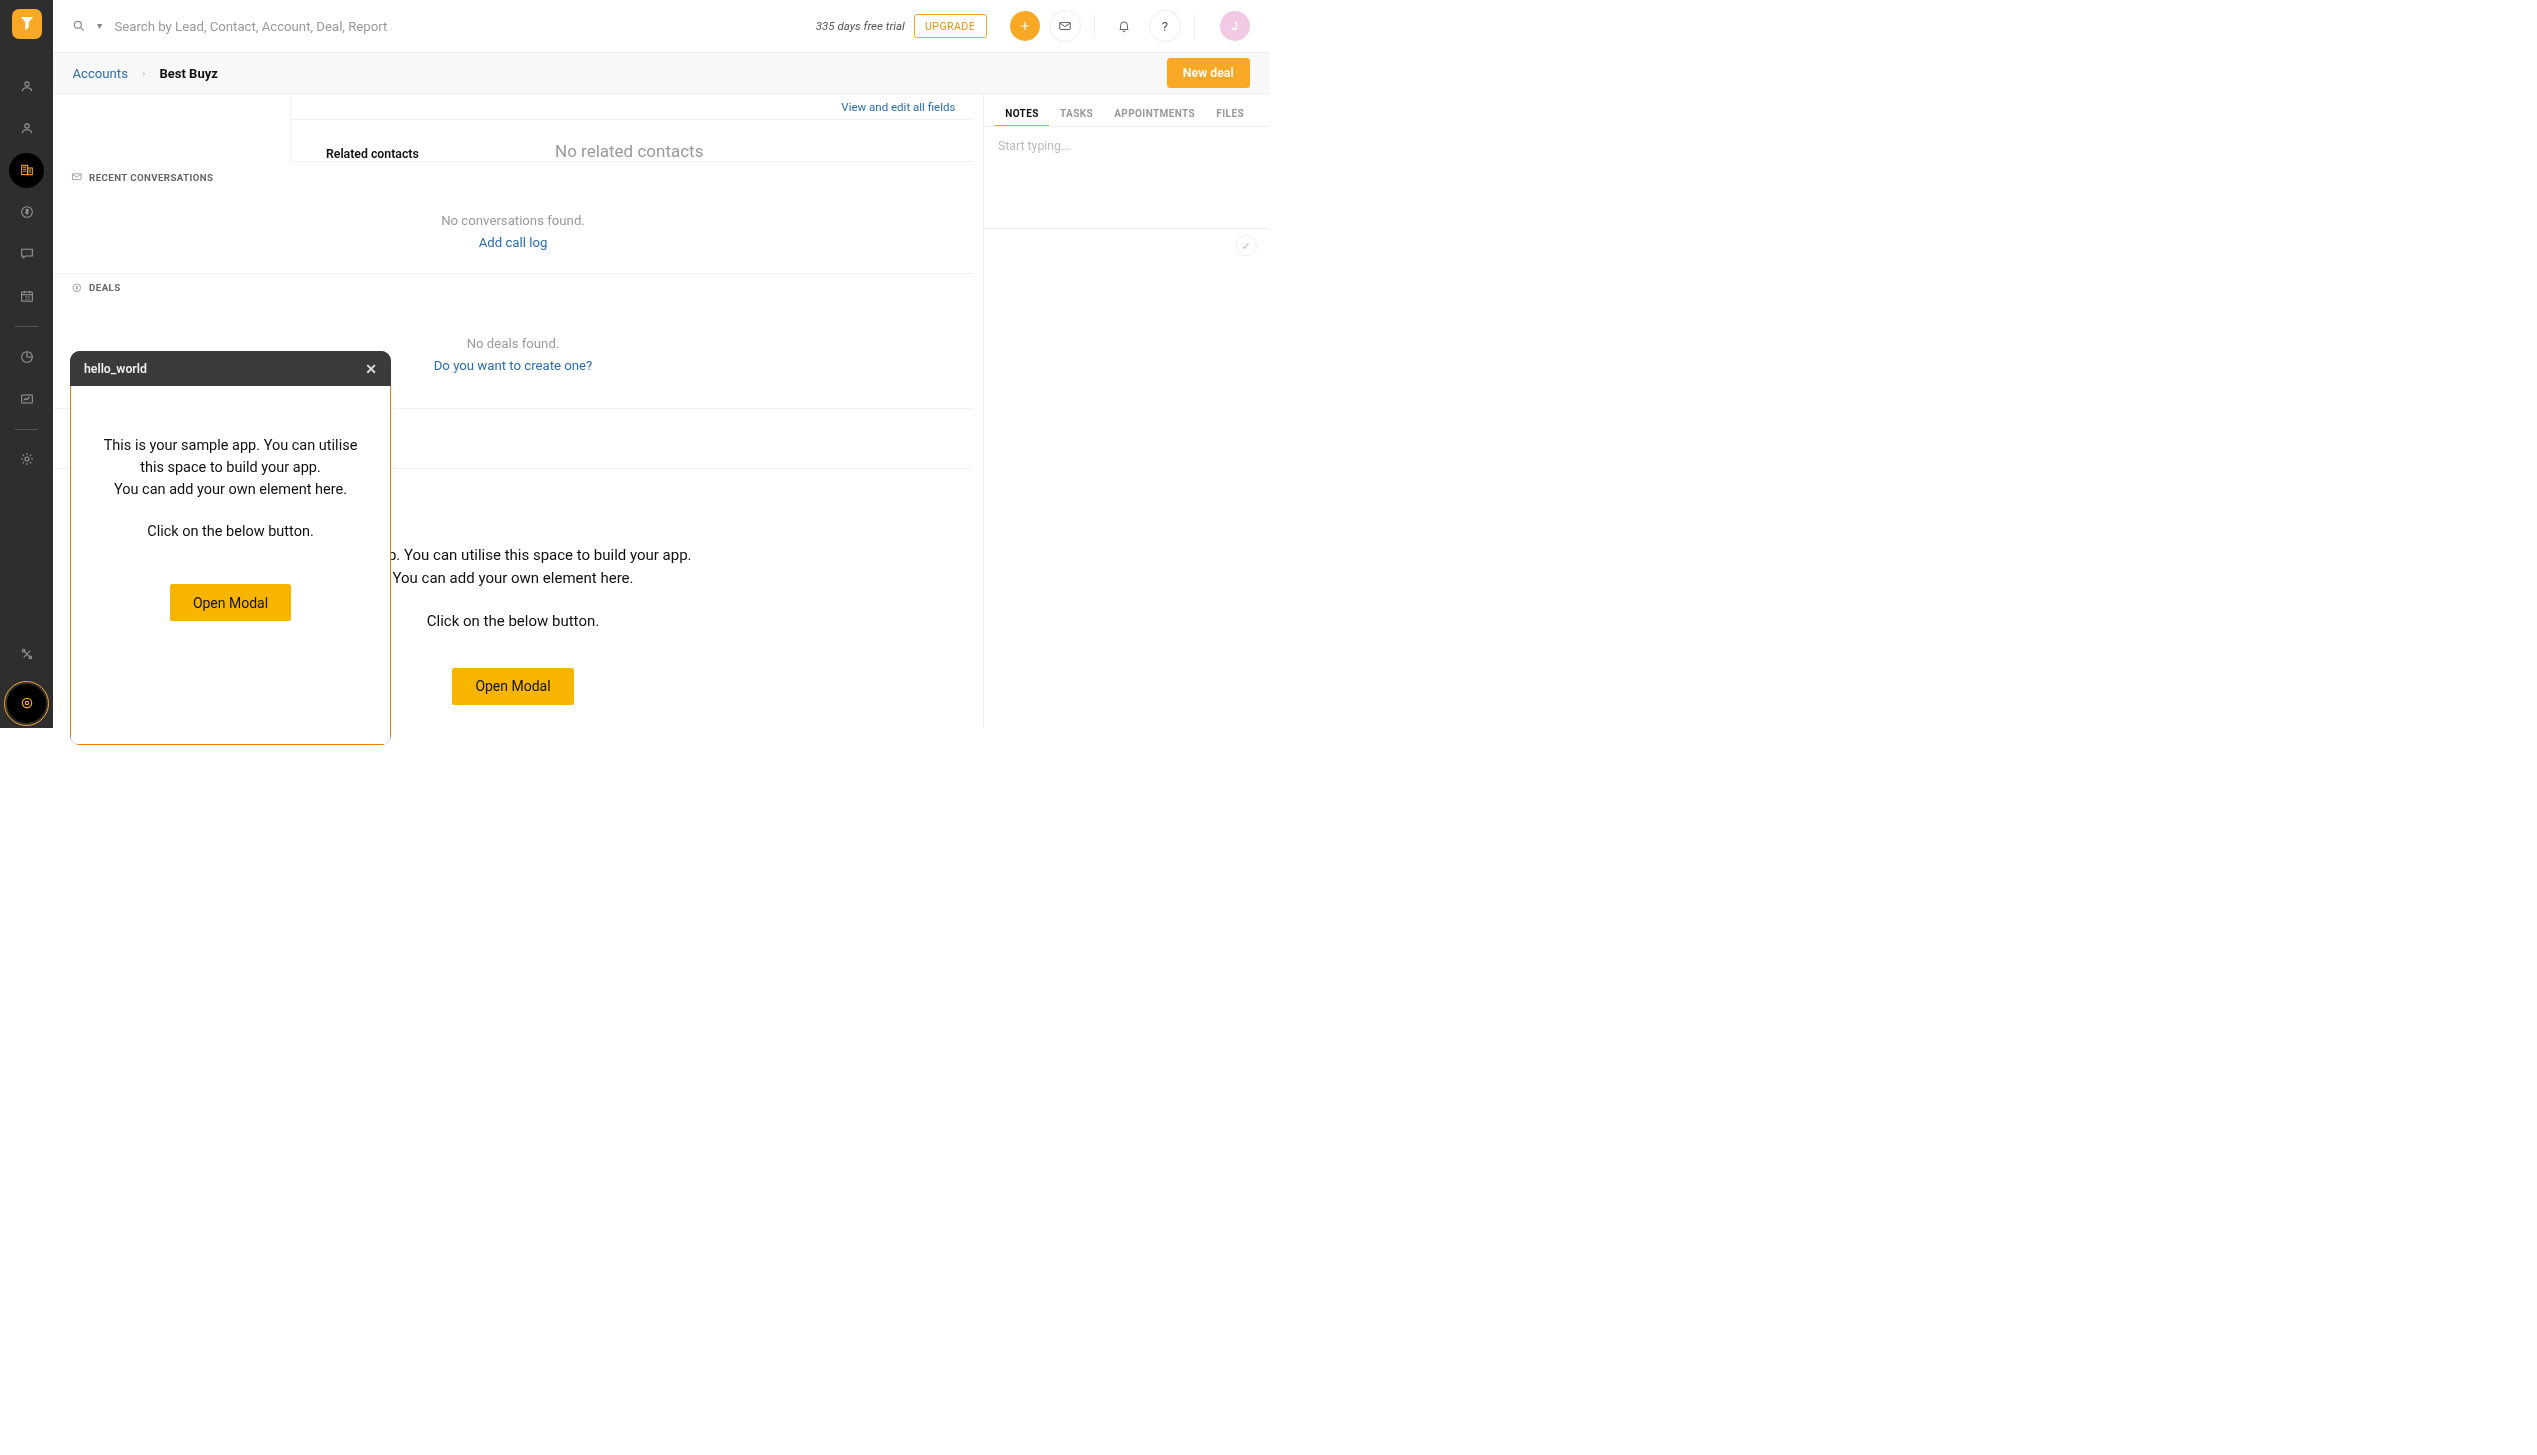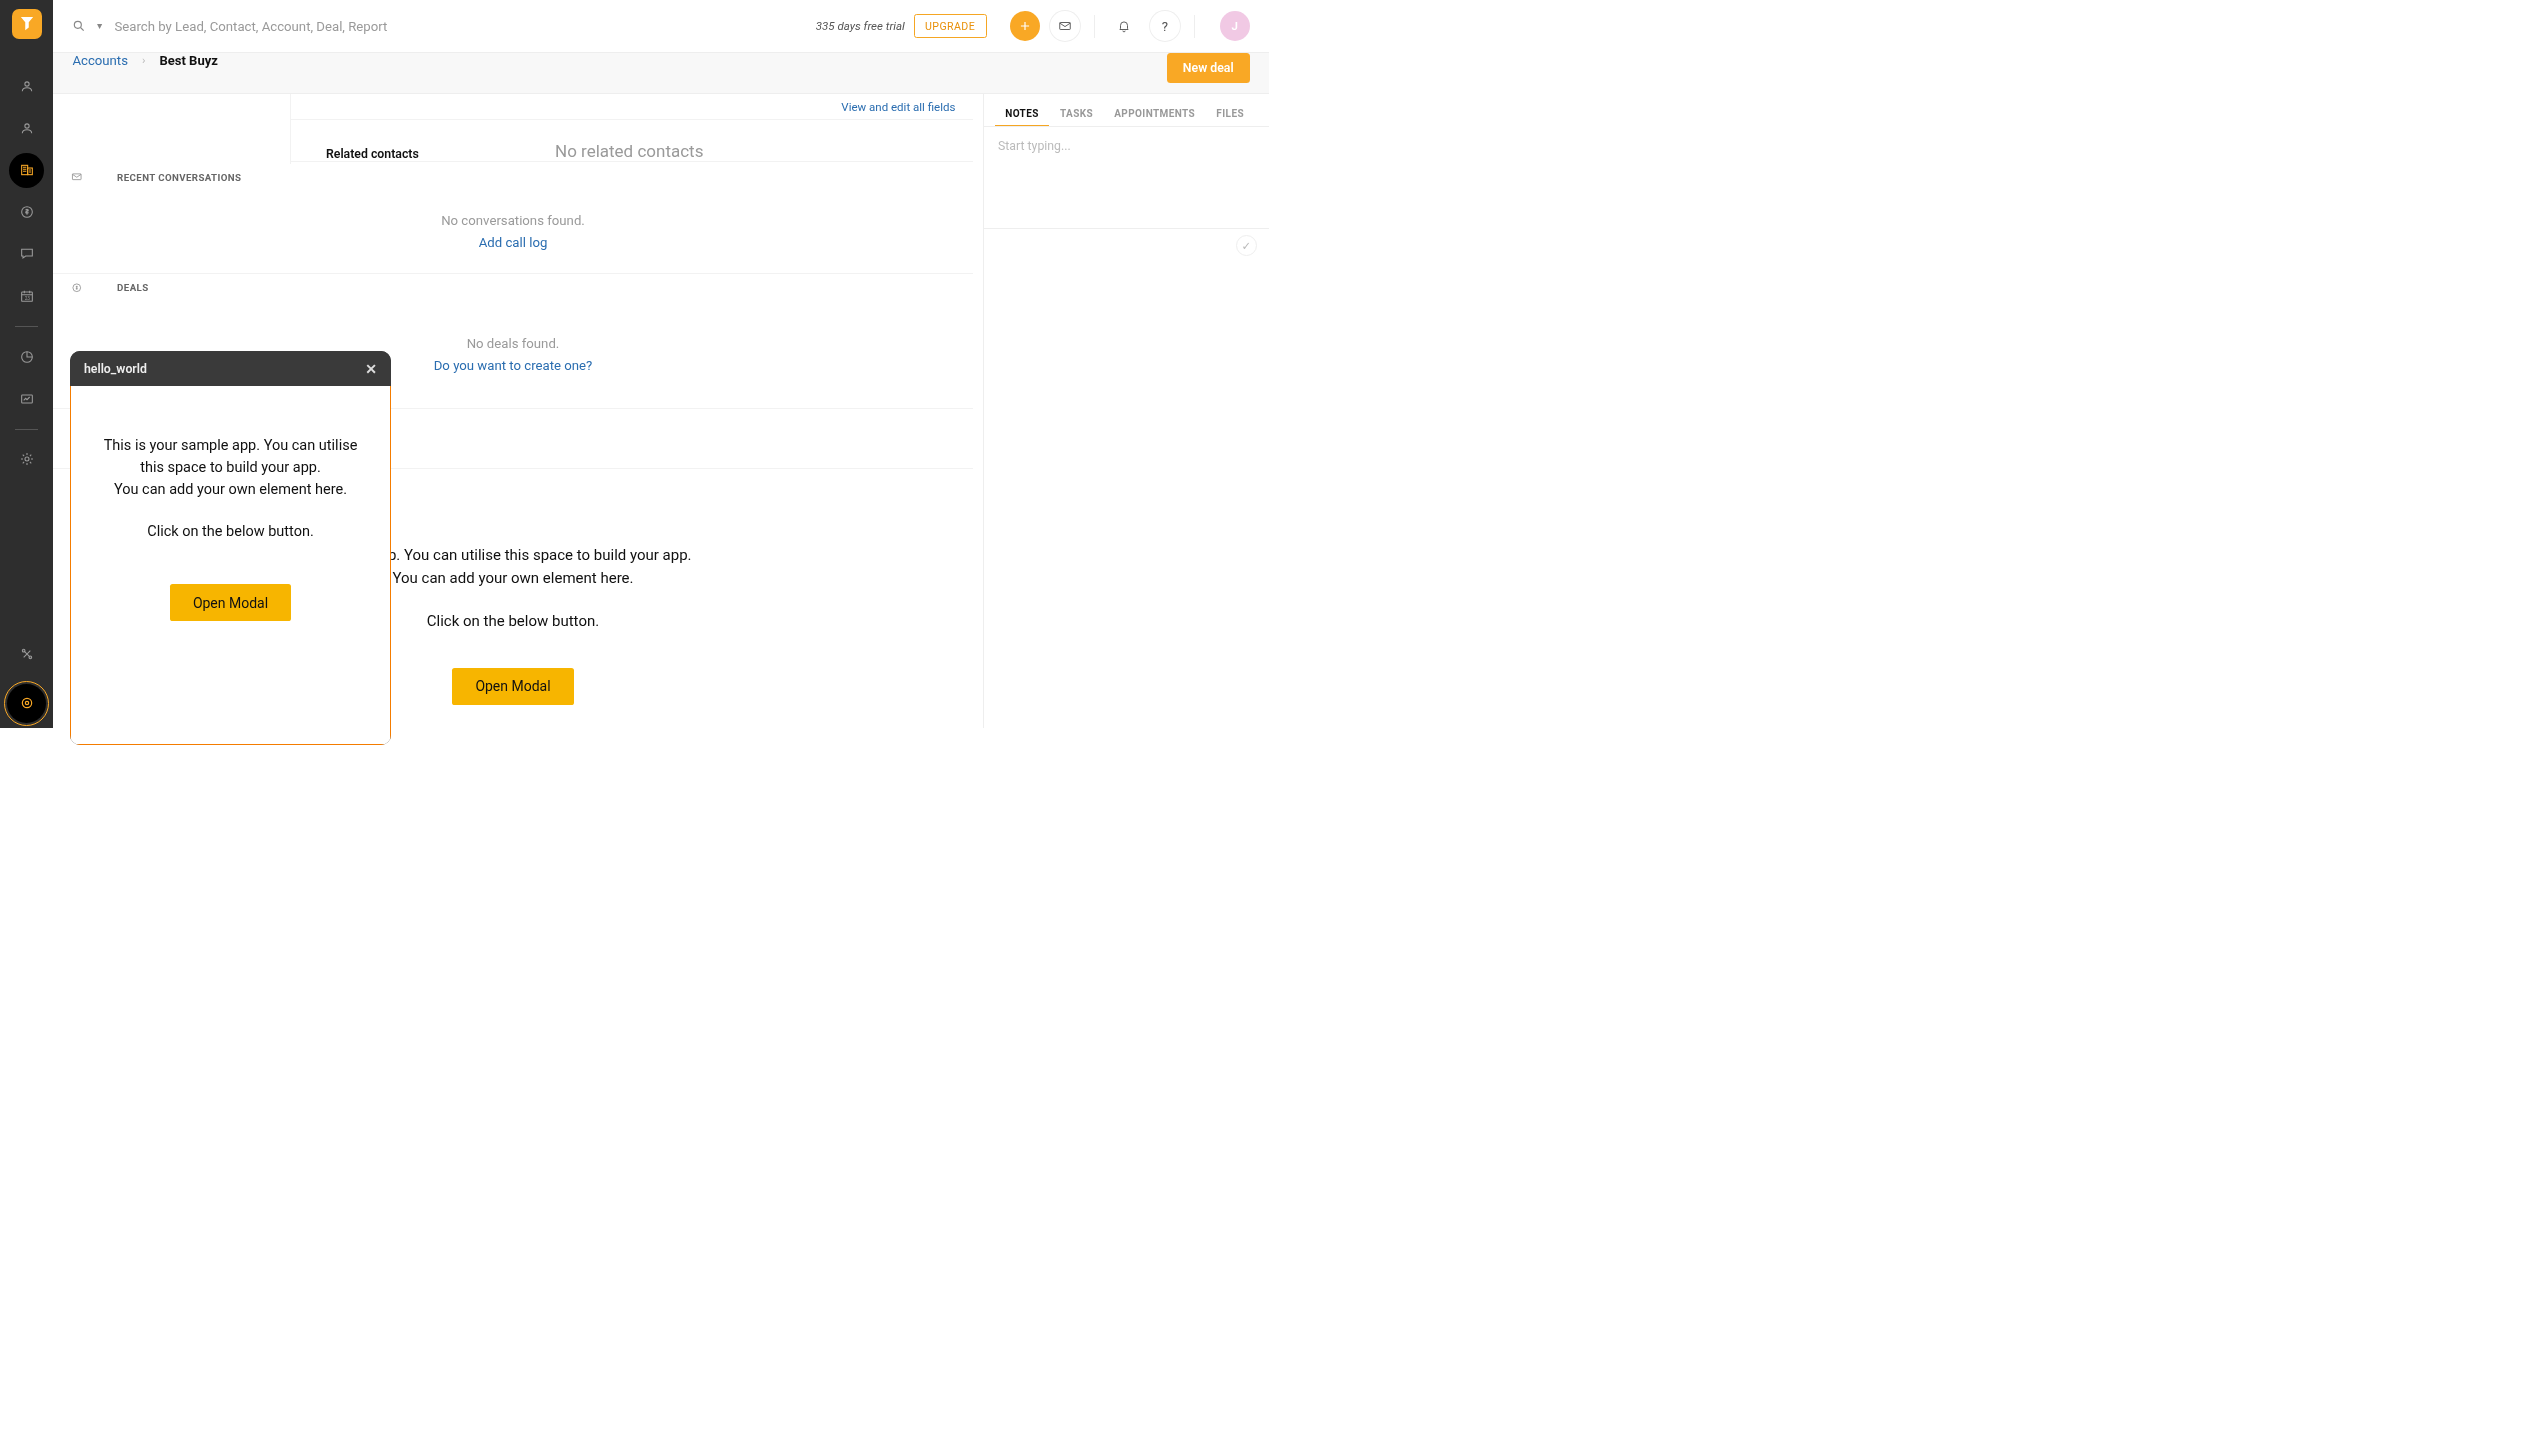--- a/index.html
+++ b/index.html
@@ -27,41 +27,41 @@
   .search-input::placeholder { color:#9a9a9a; }
   .topbar .gap { flex:1; }
   .trial-text { font-style:italic; color:#555; font-size:11.5px; margin-right:8.8px; }
   .upgrade-btn { border:0.9px solid #f5a623; color:#E9910B; background:#fff; font-size:10.6px; font-weight:400; letter-spacing:0.4px; padding:4.4px 10.6px; border-radius:2.6px; margin-right:17.6px; cursor:pointer; }
   .round-btn { width:30px; height:30px; border-radius:50%; display:flex; align-items:center; justify-content:center; margin:0 5.3px; background:#fff; box-shadow:0 0 0 0.9px #eee; color:#555; cursor:pointer; }
   .round-btn.accent { background:#f9a825; color:#fff; box-shadow:none; }
   .avatar { width:30px; height:30px; border-radius:50%; background:#f1c9e4; color:#fff; display:flex; align-items:center; justify-content:center; font-weight:600; margin-left:16px; }
   .top-sep { width:0.9px; height:23px; background:#eee; margin:0 8.8px; }
 
   
-  .subheader { height:41px; display:flex; align-items:flex-start; padding:0 19.4px; border-bottom:0.9px solid #eee; background:#f8f8f8; }
+  .subheader { height:41px; display:flex; align-items:center; padding:0 19.4px; border-bottom:0.9px solid #eee; background:#f8f8f8; }
   .breadcrumb-link { color:#2a6db0; font-size:13.2px; cursor:pointer; }
   .breadcrumb-sep { margin:0 14px; color:#bbb; }
   .breadcrumb-current { font-weight:700; font-size:13px; }
   .subheader .gap { flex:1; }
   .new-deal-btn { background:#f9a825; color:#fff; border:none; font-size:12.3px; font-weight:600; padding:8px 16px; border-radius:3.5px; cursor:pointer; }
 
   
   .content { flex:1; display:flex; overflow:hidden; }
   .record { flex:1; overflow-y:auto; }
   .sidepanel { width:286px; border-left:0.9px solid #eee; background:#fff; display:flex; flex-direction:column; position:relative;margin-left:10px; }
 
   
   .toprow { height:26.4px; display:flex; align-items:center; justify-content:flex-end; padding:0 17.6px 0 0; border-bottom:0.9px solid #f2f2f2; }
   .edit-link { color:#2a6db0; font-size:11.5px; cursor:pointer; }
   .details-row { display:flex; align-items:flex-end; height:42px; border-bottom:0.9px solid #f2f2f2; }
   .details-row .lbl { width:264px; padding-left:35px; font-weight:600; font-size:12.3px; }
   .details-row .val { color:#9a9a9a; font-size:17px; }
   .record .left-col-border { border-right:0.9px solid #f2f2f2; width:238px; height:70px; float:left; }
 
-  .section-hdr { display:flex; align-items:center; height:26.4px; padding:0 17.6px; color:#666; font-size:9.7px; font-weight:700; letter-spacing:0.4px; clear:both;gap:28px; }
+  .section-hdr { display:flex; align-items:center; height:26.4px; padding:0 17.6px; color:#666; font-size:9.7px; font-weight:700; letter-spacing:0.4px; clear:both; }
   .section-hdr svg { margin-right:7px; }
   .section-body { padding:23px 17.6px; text-align:center; border-bottom:0.9px solid #f2f2f2; }
   .empty-text { color:#9a9a9a; font-size:13.2px; margin-bottom:7px; }
   .link-text { color:#2a6db0; font-size:13.2px; cursor:pointer; }
 
   .blank-body { height:60px; border-bottom:0.9px solid #f2f2f2; }
 
   .fullapp-body { padding:49px 0 35px; text-align:center; }
   .fullapp-body p { font-size:15px; color:#111; line-height:1.5; }
   .modal-btn { background:#f7b500; color:#111; border:none; font-size:14px; font-weight:400; padding:10.6px 23px; border-radius:2.6px; cursor:pointer; margin-top:35px; }

